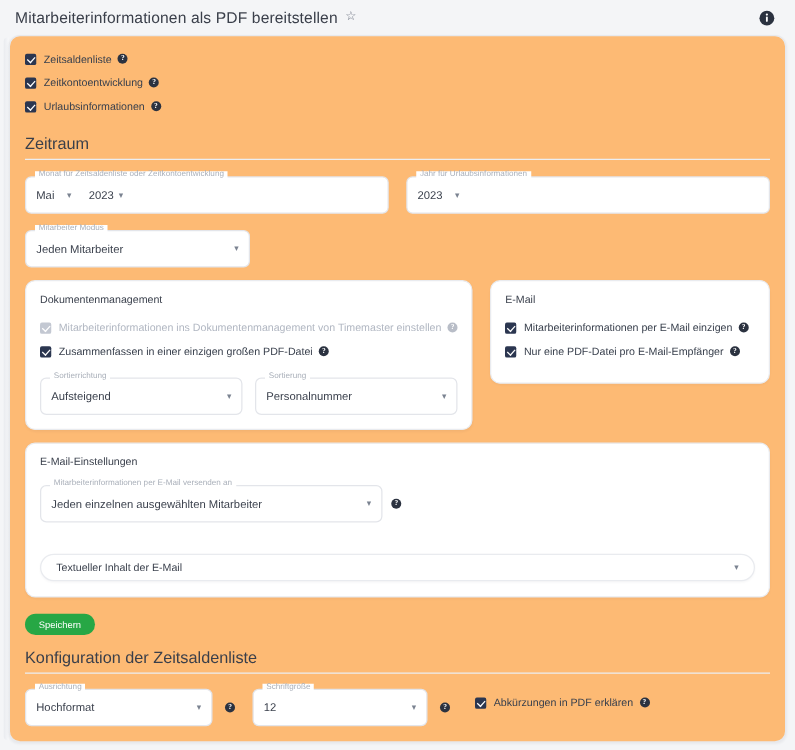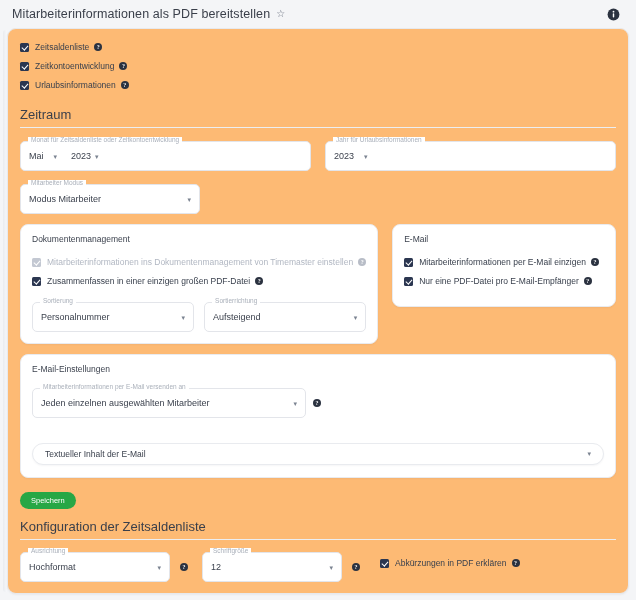--- a/index.html
+++ b/index.html
@@ -276,21 +276,21 @@
           <span class="field-legend">Jahr für Urlaubsinformationen</span>
           <span class="field-value">2023</span>
           <span class="caret inline">▾</span>
           <span style="margin-left:auto"></span>
         </div>
       </div>
 
       <div class="row mt13">
         <div class="field" style="width:180px">
           <span class="field-legend">Mitarbeiter Modus</span>
-          <span class="field-value">Modus Mitarbeiter</span>
+          <span class="field-value">Jeden Mitarbeiter</span>
           <span class="caret">▾</span>
         </div>
       </div>
 
 
       <div class="row mt10">
 
         <div class="subpanel grow">
           <div class="subpanel-title">Dokumentenmanagement</div>
           <div class="cb-row">
@@ -298,27 +298,27 @@
             <span class="cb-label disabled">Mitarbeiterinformationen ins Dokumentenmanagement von Timemaster einstellen</span>
             <span class="help-icon disabled">?</span>
           </div>
           <div class="cb-row">
             <span class="cb"></span>
             <span class="cb-label">Zusammenfassen in einer einzigen großen PDF-Datei</span>
             <span class="help-icon">?</span>
           </div>
           <div class="row mt13" style="gap:10px">
             <div class="field grow">
-              <span class="field-legend">Sortierung</span>
-              <span class="field-value">Personalnummer</span>
+              <span class="field-legend">Sortierrichtung</span>
+              <span class="field-value">Aufsteigend</span>
               <span class="caret">▾</span>
             </div>
             <div class="field grow">
-              <span class="field-legend">Sortierrichtung</span>
-              <span class="field-value">Aufsteigend</span>
+              <span class="field-legend">Sortierung</span>
+              <span class="field-value">Personalnummer</span>
               <span class="caret">▾</span>
             </div>
           </div>
         </div>
 
         <div class="subpanel grow" style="align-self:flex-start">
           <div class="subpanel-title">E-Mail</div>
           <div class="cb-row">
             <span class="cb"></span>
             <span class="cb-label">Mitarbeiterinformationen per E-Mail einzigen</span>

